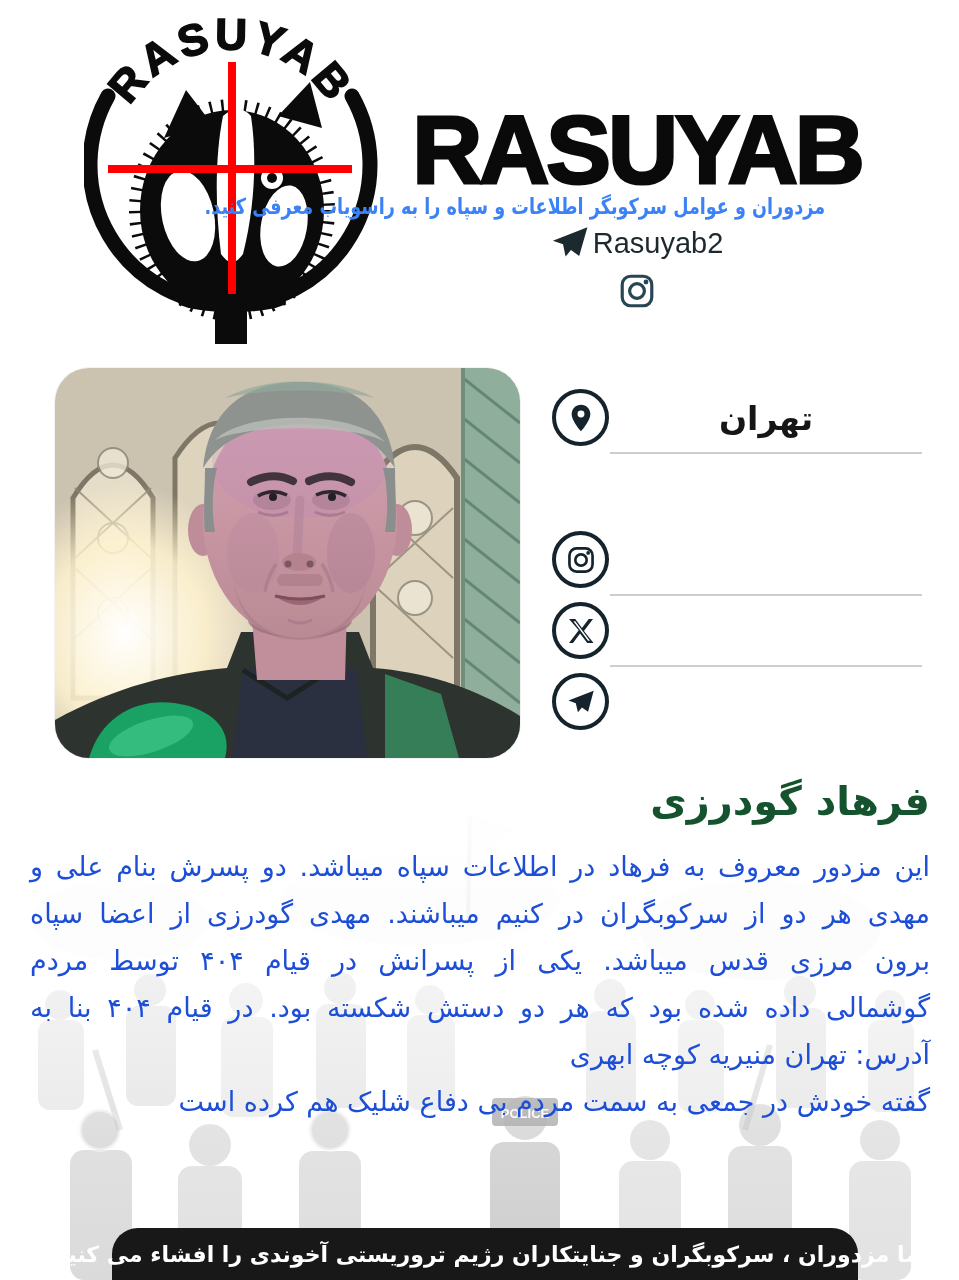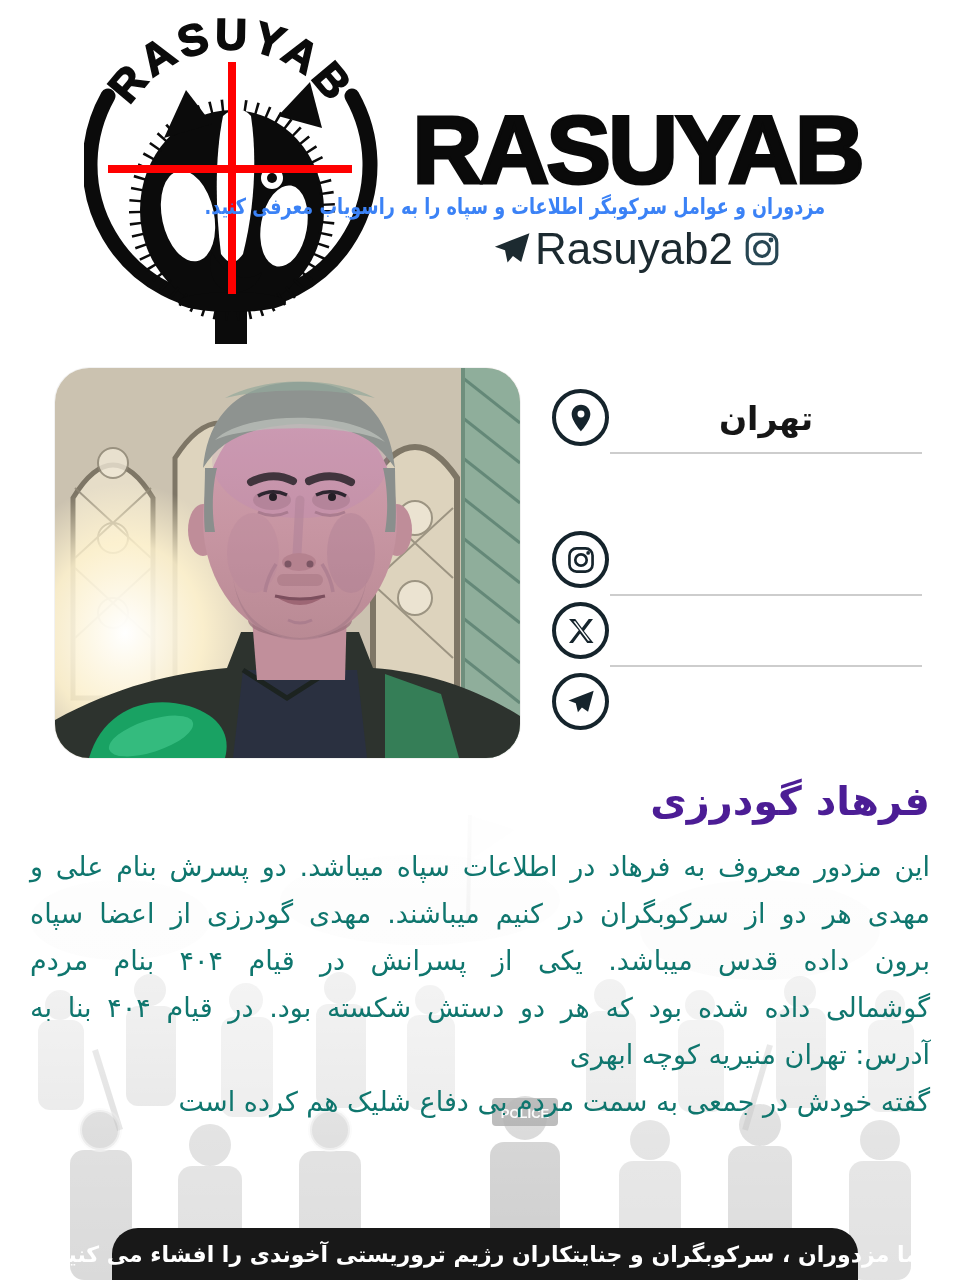--- a/index.html
+++ b/index.html
@@ -10,42 +10,42 @@
   .logo-svg{left:84px;top:14px;width:296px;height:338px;}
   .wordmark{left:391px;top:100px;width:492px;text-align:center;
             font-family:"Liberation Sans",sans-serif;font-weight:900;
             font-size:97px;line-height:1.04;letter-spacing:-3px;color:#0a0a0a;
             -webkit-text-stroke:3px #0a0a0a;white-space:nowrap;}
   .subtitle{left:371px;top:194px;width:532px;text-align:center;direction:rtl;
             font-weight:bold;font-size:22px;color:#3b82f6;white-space:nowrap;}
   .subtitle .fit{display:inline-block;transform:scaleX(.8);transform-origin:50% 50%;}
   .handles{left:391px;top:224px;width:492px;display:flex;align-items:center;
            justify-content:center;gap:10px;font-family:"Liberation Sans",sans-serif;
-           font-size:44px;color:#1c2a30;white-space:nowrap;}
+           font-size:29px;color:#1c2a30;white-space:nowrap;flex-direction:column;}
   .handles .h-item{display:flex;align-items:center;gap:4px;}
   .h-icon{width:38px;height:38px;flex:0 0 auto;}
   
   .photo{left:55px;top:368px;width:465px;height:390px;border-radius:34px;overflow:hidden;
          box-shadow:0 0 0 1px rgba(0,0,0,.05);}
   .contact{left:545px;top:389px;width:392px;height:360px;}
   .c-row{position:absolute;left:0;width:392px;height:71px;}
   .c-icon{position:absolute;left:7px;top:0;width:57px;height:57px;border-radius:50%;
           border:4px solid #15242c;box-sizing:border-box;color:#15242c;
           display:flex;align-items:center;justify-content:center;background:#fff;}
   .c-icon svg{width:32px;height:32px;}
   .c-val{position:absolute;left:65px;top:6px;width:312px;height:46px;direction:rtl;
          color:#161616;display:flex;align-items:center;justify-content:center;text-align:center;}
   .c-val.city{font-size:33px;font-weight:bold;}
   .c-val.phone{justify-content:flex-start;direction:ltr;padding-left:18px;width:294px;
                font-size:29px;letter-spacing:1px;}
   .c-line{position:absolute;left:65px;width:312px;height:2px;background:#cdcdcd;}
   
   .pname{right:29px;top:778px;left:300px;text-align:right;direction:rtl;
-         font-size:40px;font-weight:bold;color:#4c1d95;}
-  .desc{left:30px;right:29px;top:843px;direction:rtl;font-size:27px;color:#0f766e;}
+         font-size:40px;font-weight:bold;color:#14532d;}
+  .desc{left:30px;right:29px;top:843px;direction:rtl;font-size:27px;color:#1d4ed8;}
   .desc-line{height:47px;line-height:47px;text-align:justify;text-align-last:justify;
              white-space:nowrap;overflow:visible;}
   .desc-line.short{text-align-last:right;}
   .u404{text-underline-offset:4px;text-decoration-thickness:2.5px;}
   
   .footer-bar{left:112px;top:1228px;width:746px;height:52px;background:#181818;
               border-radius:26px 26px 0 0;display:flex;align-items:center;justify-content:center;
               z-index:6;}
   .footer-text{color:#ffffff;font-weight:bold;font-size:22px;direction:rtl;white-space:nowrap;}
   
@@ -321,21 +321,21 @@
           </svg>
       </div>
       <div class="c-val"></div>
     </div>
   </div>
 
   <div class="abs pname layer">فرهاد گودرزی</div>
   <div class="abs desc layer">
       <div class="desc-line"><span>این مزدور معروف به فرهاد در اطلاعات سپاه میباشد. دو پسرش بنام علی و</span></div>
       <div class="desc-line"><span>مهدی هر دو از سرکوبگران در کنیم میباشند. مهدی گودرزی از اعضا سپاه</span></div>
-      <div class="desc-line"><span>برون داده قدس میباشد. یکی از پسرانش در قیام </span><span class="u404">۴۰۴</span><span> بنام مردم</span></div>
+      <div class="desc-line"><span>برون مرزی قدس میباشد. یکی از پسرانش در قیام </span><span class="u404">۴۰۴</span><span> توسط مردم</span></div>
       <div class="desc-line"><span>گوشمالی داده شده بود که هر دو دستش شکسته بود. در قیام </span><span class="u404">۴۰۴</span><span> بنا به</span></div>
       <div class="desc-line short"><span>آدرس: تهران منیریه کوچه ابهری</span></div>
       <div class="desc-line short"><span>گفته خودش در جمعی به سمت مردم بی دفاع شلیک هم کرده است</span></div>
     </div>
 
   <div class="abs footer-bar">
     <span class="footer-text">.::ما مزدوران ، سرکوبگران و جنایتکاران رژیم تروریستی آخوندی را افشاء می کنیم::.</span>
   </div>
 
 </div>

